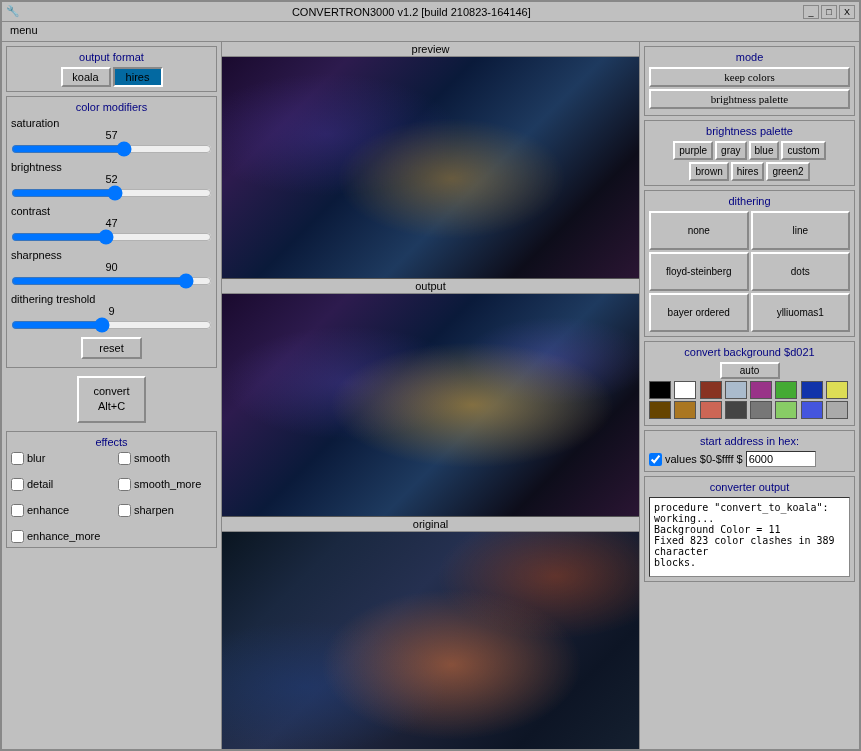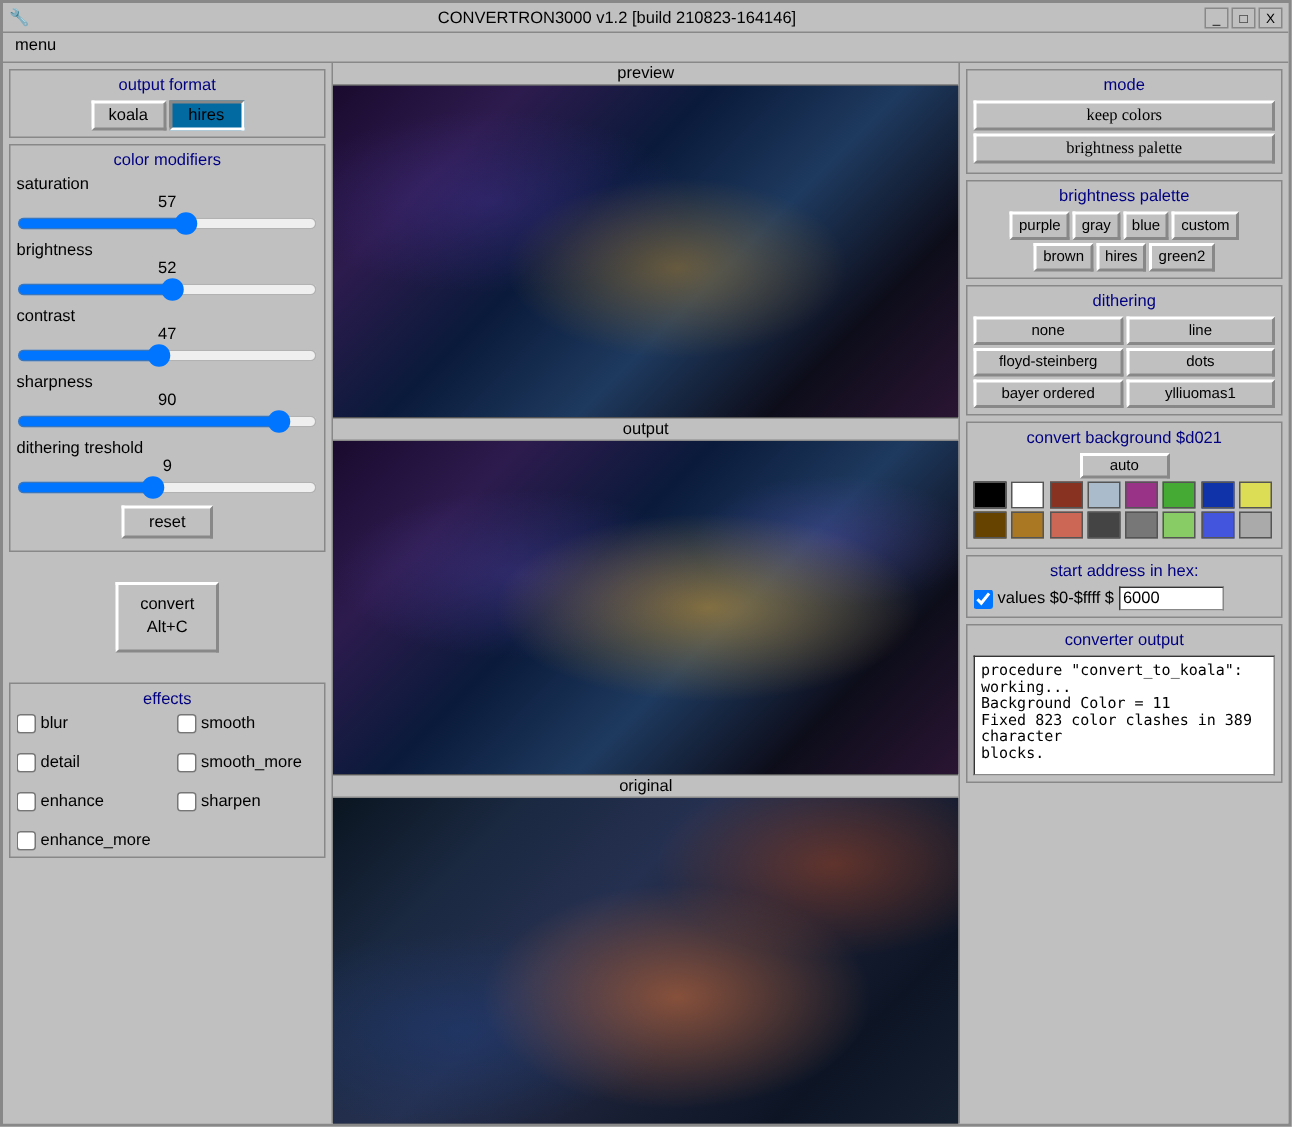--- a/index.html
+++ b/index.html
@@ -106,21 +106,21 @@
       margin: 4px auto;
       padding: 3px 16px;
       background: #c0c0c0;
       border: 2px solid;
       border-color: #fff #888 #888 #fff;
       font-size: 11px;
       cursor: pointer;
     }
     .convert-btn {
       display: block;
-      margin: 16px auto;
+      margin: 4px auto;
       padding: 6px 14px;
       background: #c0c0c0;
       border: 2px solid;
       border-color: #fff #888 #888 #fff;
       font-size: 11px;
       cursor: pointer;
       text-align: center;
       line-height: 1.4;
     }
     .effects-section {
@@ -226,21 +226,21 @@
       font-size: 10px;
       cursor: pointer;
       text-align: center;
     }
     .dithering-grid {
       display: grid;
       grid-template-columns: 1fr 1fr;
       gap: 2px;
     }
     .dither-btn {
-      padding: 2px 4px;
+      padding: 12px 4px;
       background: #c0c0c0;
       border: 2px solid;
       border-color: #fff #888 #888 #fff;
       font-size: 10px;
       cursor: pointer;
       text-align: center;
     }
     .color-swatches {
       display: grid;
       grid-template-columns: repeat(8, 1fr);

